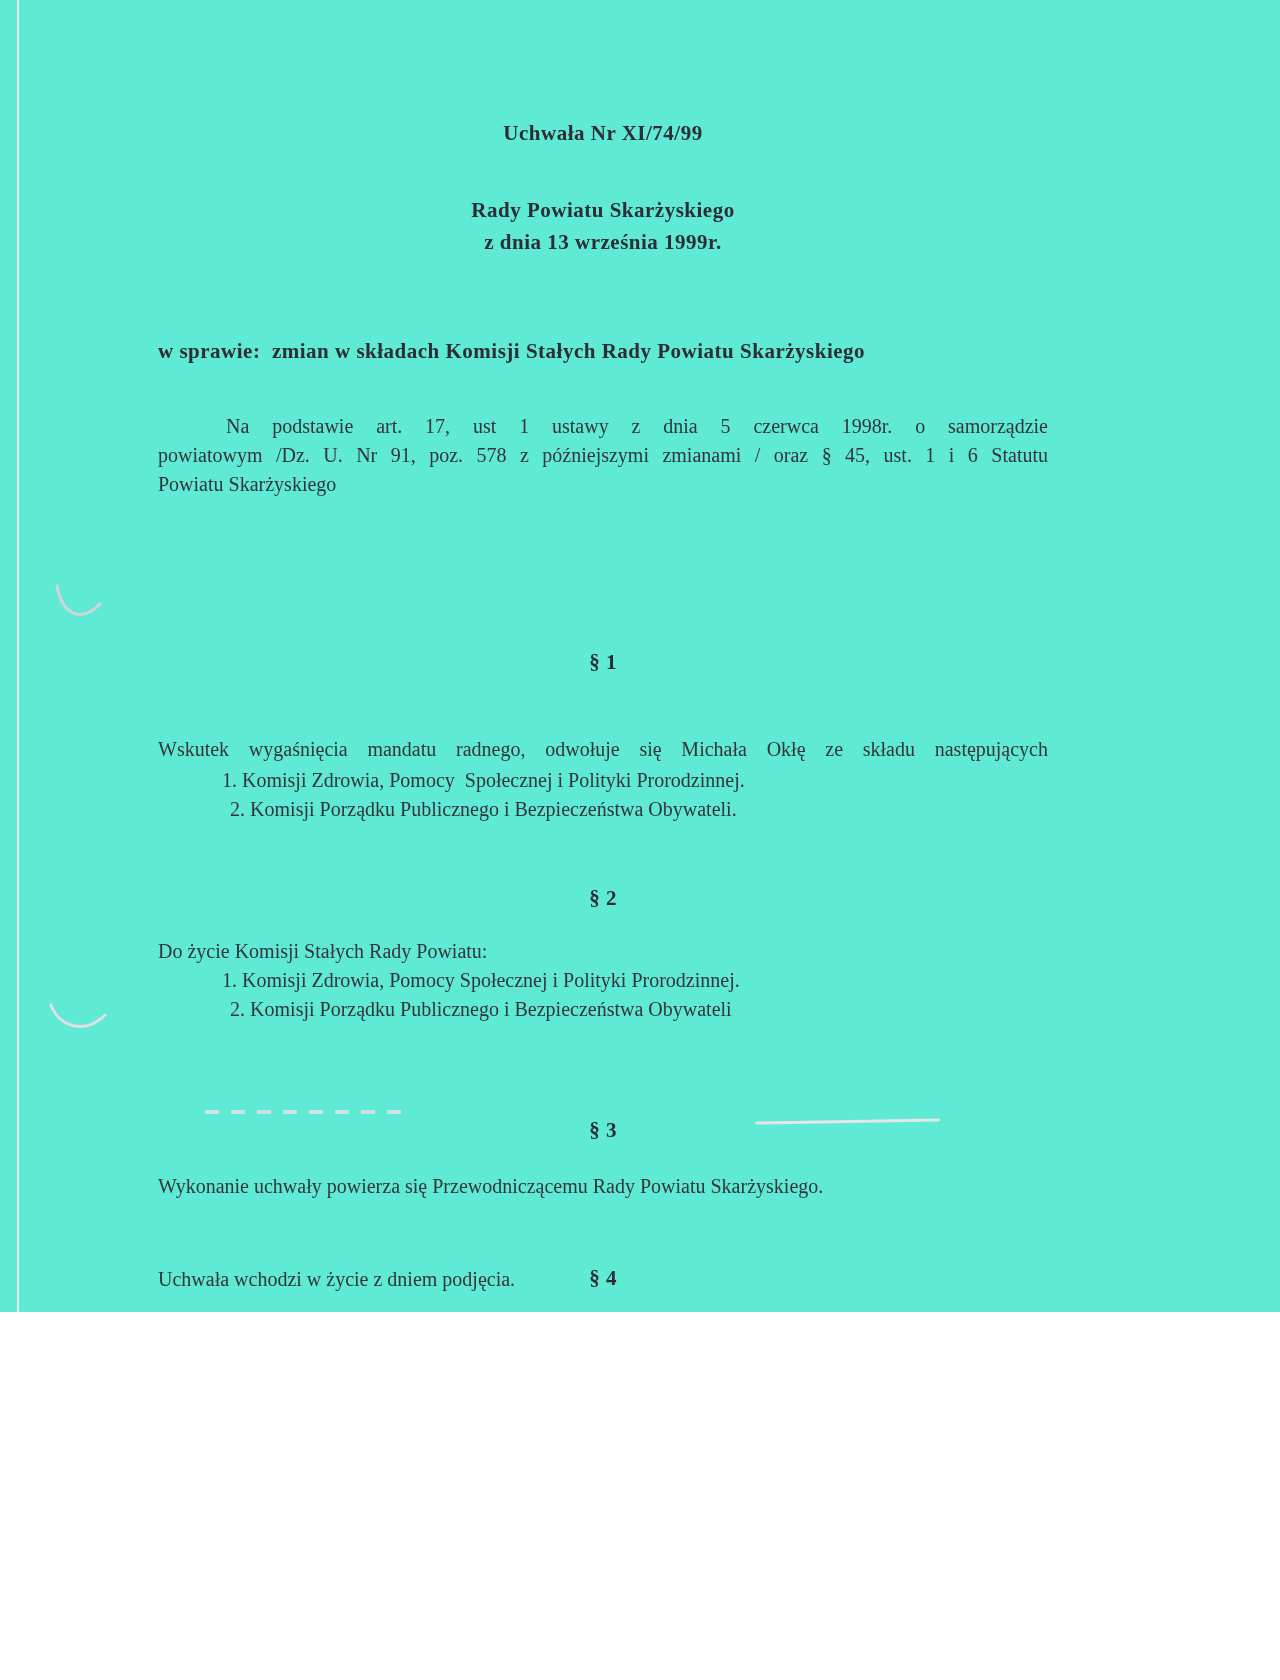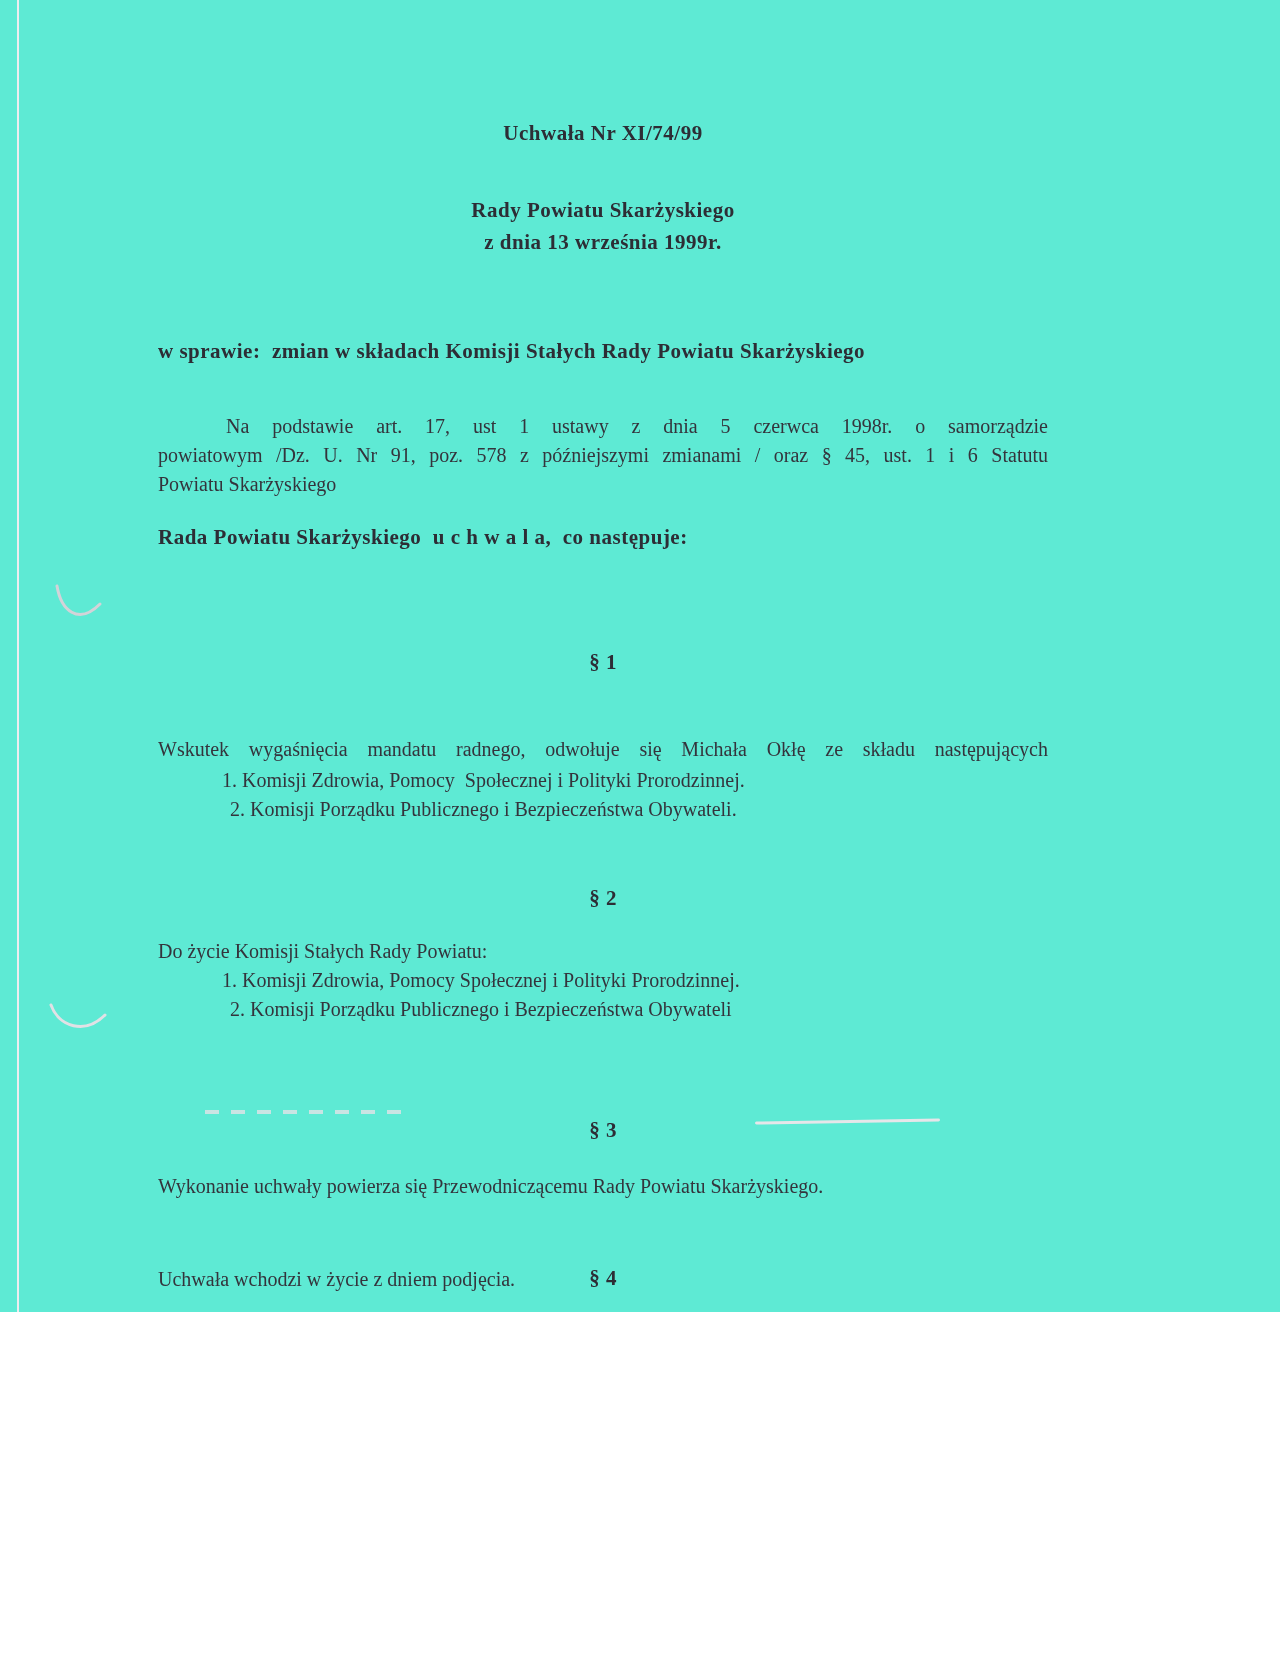--- a/index.html
+++ b/index.html
@@ -57,21 +57,20 @@
   <div class="abs col center b h-par" style="top:228px;">z dnia 13 września 1999r.</div>
 
   <div class="abs b h-par pre" style="left:158px;top:337px;">w sprawie:  zmian w składach Komisji Stałych Rady Powiatu Skarżyskiego</div>
 
   <div class="abs col" style="top:412px;">
     <div class="jline indent">Na podstawie art. 17, ust 1 ustawy z dnia 5 czerwca 1998r. o samorządzie</div>
     <div class="jline">powiatowym /Dz. U. Nr 91, poz. 578 z późniejszymi zmianami / oraz § 45, ust. 1 i 6 Statutu</div>
     <div>Powiatu Skarżyskiego</div>
   </div>
 
-  <div class="abs b h-par pre" style="left:158px;top:523px;">Rada Powiatu Skarżyskiego  u c h w a l a,  co następuje:</div>
 
   <div class="abs col center b h-par" style="top:648px;">§ 1</div>
   <div class="abs col" style="top:735px;">
     <div class="jline">Wskutek wygaśnięcia mandatu radnego, odwołuje się Michała Okłę ze składu następujących</div>
   </div>
   <ul class="abs list" style="left:222px;top:766px;">
     <li class="pre">1. Komisji Zdrowia, Pomocy  Społecznej i Polityki Prorodzinnej.</li>
     <li class="pre">2. Komisji Porządku Publicznego i Bezpieczeństwa Obywateli.</li>
   </ul>
 

